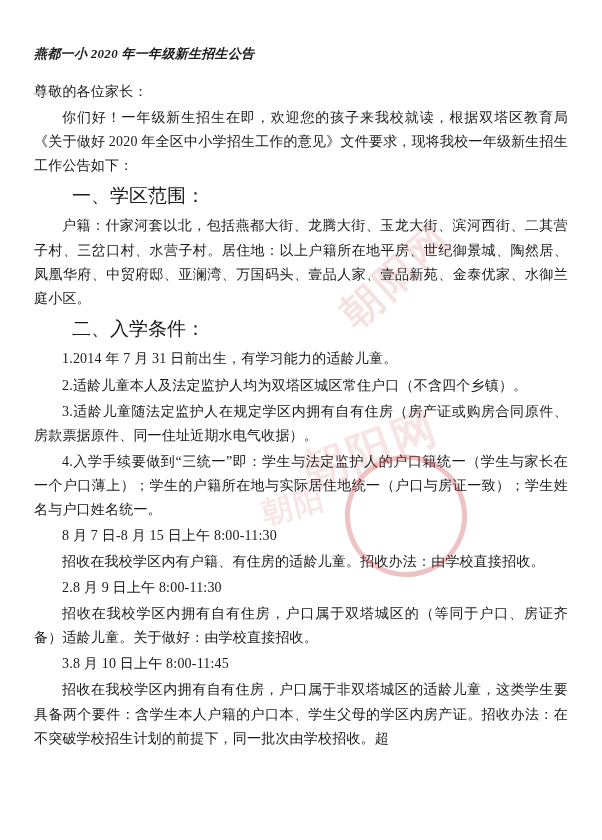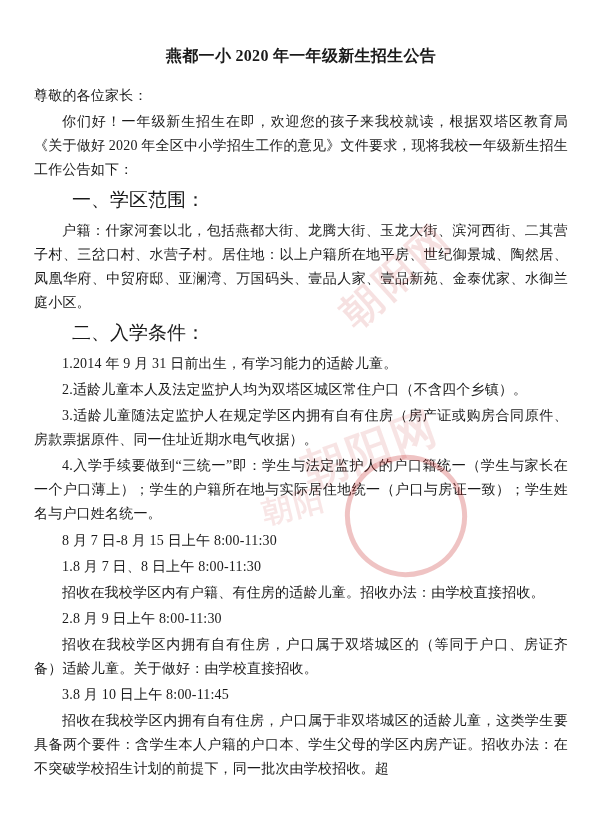--- a/index.html
+++ b/index.html
@@ -16,26 +16,27 @@
     position: relative;
   }
   .page {
     position: relative;
     width: 602px;
     height: 840px;
     box-sizing: border-box;
     padding: 44px 34px 0 34px;
   }
   .doc-title {
-    text-align: center;
-    font-size: 16px;
+    text-align: left;
+    font-size: 13px;
     font-weight: bold;
     letter-spacing: 0.3px;
     margin: 0 0 16px 0;
     line-height: 1.5;
+    font-style: italic;
   }
   .para {
     font-size: 14px;
     line-height: 1.72;
     margin: 0 0 2px 0;
     text-align: justify;
     text-justify: inter-ideograph;
     letter-spacing: 0.2px;
   }
   .indent-0 { text-indent: 0; }
@@ -107,29 +108,28 @@
   <p class="para indent-0">尊敬的各位家长：</p>
   <p class="para indent-2">你们好！一年级新生招生在即，欢迎您的孩子来我校就读，根据双塔区教育局《关于做好 2020 年全区中小学招生工作的意见》文件要求，现将我校一年级新生招生工作公告如下：</p>
 
   <div>
     <div class="section-head">一、学区范围：</div>
     <p class="para indent-2">户籍：什家河套以北，包括燕都大街、龙腾大街、玉龙大街、滨河西街、二其营子村、三岔口村、水营子村。居住地：以上户籍所在地平房、世纪御景城、陶然居、凤凰华府、中贸府邸、亚澜湾、万国码头、壹品人家、壹品新苑、金泰优家、水御兰庭小区。</p>
   </div>
 
   <div>
     <div class="section-head">二、入学条件：</div>
-    <p class="para indent-2">1.2014 年 9 月 31 日前出生，有学习能力的适龄儿童。</p>
+    <p class="para indent-2">1.2014 年 7 月 31 日前出生，有学习能力的适龄儿童。</p>
     <p class="para indent-2">2.适龄儿童本人及法定监护人均为双塔区城区常住户口（不含四个乡镇）。</p>
     <p class="para indent-2">3.适龄儿童随法定监护人在规定学区内拥有自有住房（房产证或购房合同原件、房款票据原件、同一住址近期水电气收据）。</p>
     <p class="para indent-2">4.入学手续要做到“三统一”即：学生与法定监护人的户口籍统一（学生与家长在一个户口薄上）；学生的户籍所在地与实际居住地统一（户口与房证一致）；学生姓名与户口姓名统一。</p>
   </div>
 
   <div>
     <p class="para indent-2">8 月 7 日-8 月 15 日上午 8:00-11:30</p>
-    <p class="para indent-2">1.8 月 7 日、8 日上午 8:00-11:30</p>
     <p class="para indent-2">招收在我校学区内有户籍、有住房的适龄儿童。招收办法：由学校直接招收。</p>
     <p class="para indent-2">2.8 月 9 日上午 8:00-11:30</p>
     <p class="para indent-2">招收在我校学区内拥有自有住房，户口属于双塔城区的（等同于户口、房证齐备）适龄儿童。关于做好：由学校直接招收。</p>
     <p class="para indent-2">3.8 月 10 日上午 8:00-11:45</p>
     <p class="para indent-2">招收在我校学区内拥有自有住房，户口属于非双塔城区的适龄儿童，这类学生要具备两个要件：含学生本人户籍的户口本、学生父母的学区内房产证。招收办法：在不突破学校招生计划的前提下，同一批次由学校招收。超</p>
   </div>
 
 </div>
 
 </body></html>

